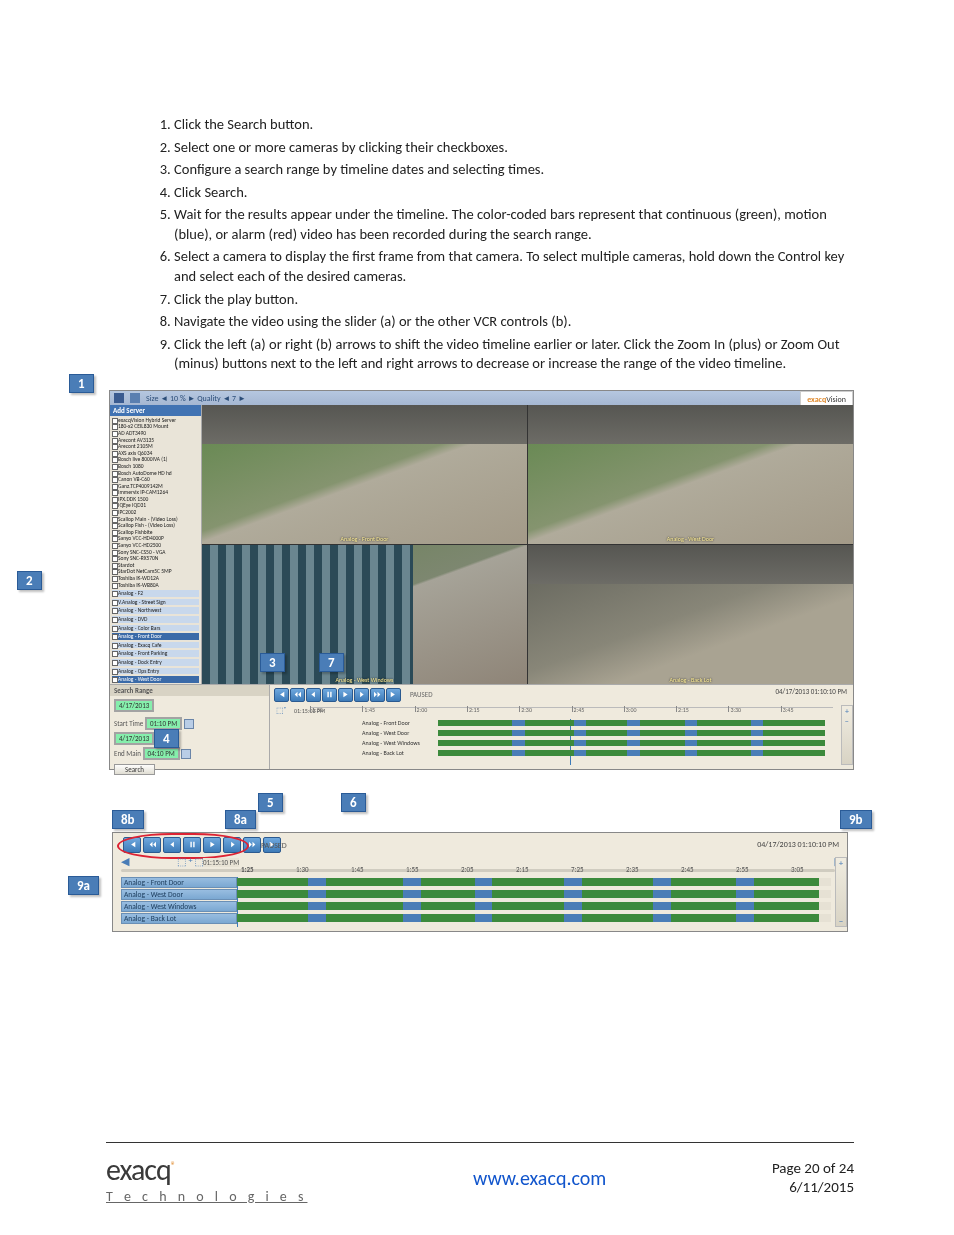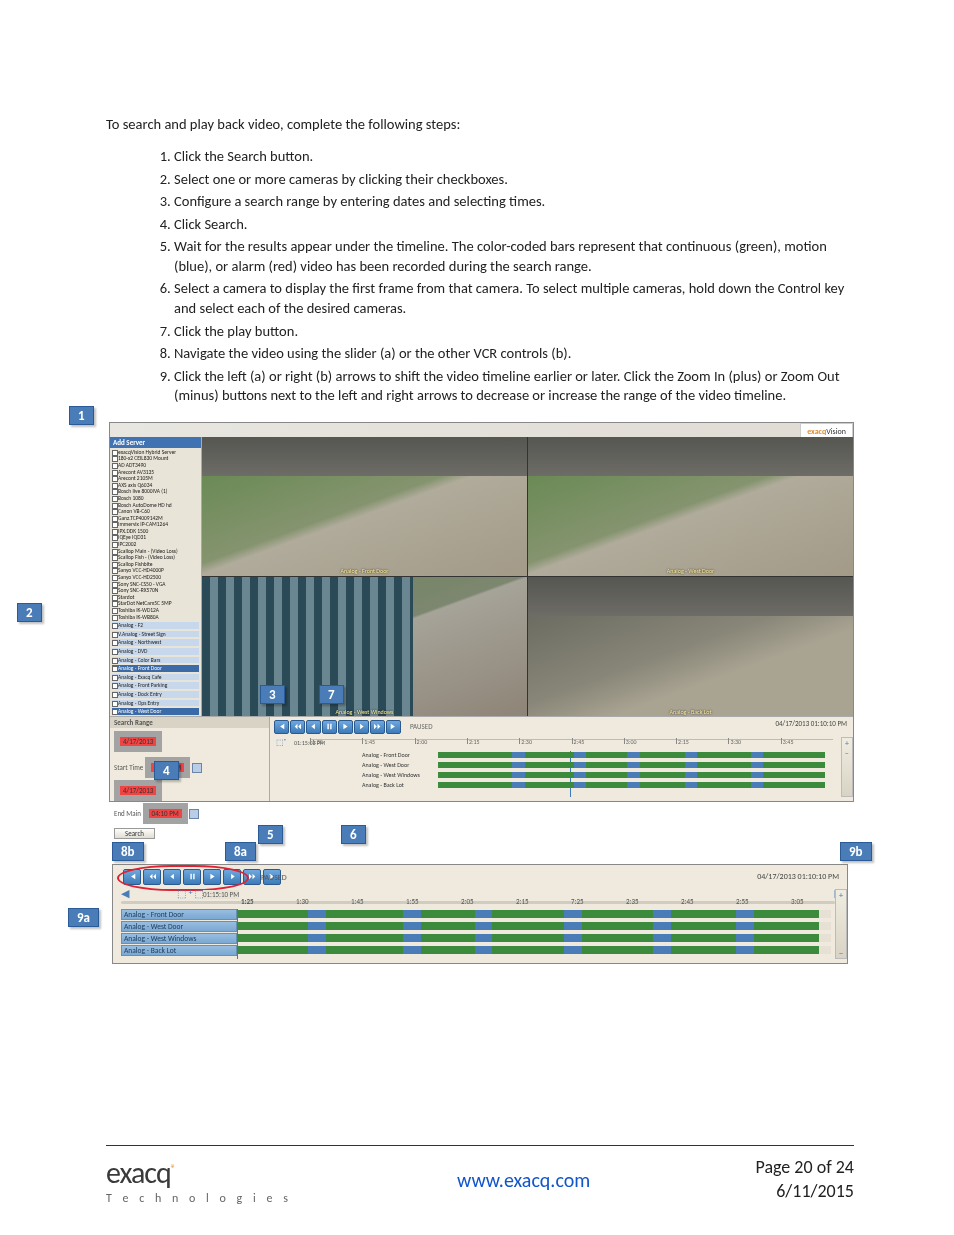--- a/index.html
+++ b/index.html
@@ -121,21 +121,21 @@
   .cam .label { position:absolute; bottom:1px; left:50%; transform:translateX(-50%); font-size:6px; color:#ffef9a; text-shadow:0 0 2px #000;}
   .ss1-bottom {
     position:absolute; left:0; right:0; bottom:0; height:84px; background:#efeadd;
     border-top:1px solid #aaa; font-size:7px; color:#333;
   }
   .ss1-srch {
     position:absolute; left:0; top:0; bottom:0; width:160px;
     border-right:1px solid #aaa; padding:3px 4px; box-sizing:border-box; font-size:7px;
   }
   .ss1-srch .lab { color:#555; }
-  .ss1-srch .field { display:inline-block; background:#ef4444; border:6px solid #a3a3a3; padding:0 3px; margin:1px 0;}
+  .ss1-srch .field { display:inline-block; background:#86efac; border:2px solid #a3a3a3; padding:0 3px; margin:1px 0;}
   .ss1-srch .calicon { display:inline-block; width:8px;height:8px;background:#b9cde6;border:1px solid #6a85a8; vertical-align:middle;}
   .ss1-srch .btn { display:inline-block; background:linear-gradient(#fdfdfb,#e0ddd3); border:1px solid #999; padding:0 10px; margin-top:3px;}
   .ss1-srch .footer {
     position:absolute; left:-92px; right:auto; bottom:0; width:252px; height:12px;
     background:linear-gradient(#f6c95a,#e7a32f); color:#7a4a00; font-size:7px; padding-left:4px; display:flex; align-items:center;
   }
   .ss1-playarea {
     position:absolute; left:160px; right:0; top:0; bottom:0;
   }
   .ss1-vcr {
@@ -205,60 +205,64 @@
     justify-content: space-between;
   }
   .footer .logo {
     display: flex; flex-direction: column; align-items: flex-start;
   }
   .footer .logo .name {
     font-size: 30px; font-weight: 300; color: #3a3a3a; letter-spacing: -1px;
   }
   .footer .logo .name .dot { color:#e08a2d; }
   .footer .logo .tag {
-    font-size: 12px; letter-spacing: 4px; color: #666; text-transform: none;
+    font-size: 14px; letter-spacing: 4px; color: #666; text-transform: none; text-decoration: underline;
   }
   .footer .link {
     font-size: 20px; color: #1155cc;
   }
   .footer .info {
-    font-size: 18px; text-align: right; line-height: 1.3;
+    font-size: 15px; text-align: right; line-height: 1.3;
   }
 </style>
 </head>
 <body>
 
 <div class="page">
 
 
-  <p class="intro">To search and play back video, complete the following steps:</p>
 
   <ol class="steps">
     <li>Click the Search button.</li>
     <li>Select one or more cameras by clicking their checkboxes.</li>
-    <li>Configure a search range by entering dates and selecting times.</li>
+    <li>Configure a search range by timeline dates and selecting times.</li>
     <li>Click Search.</li>
     <li>Wait for the results appear under the timeline. The color-coded bars represent that continuous (green), motion (blue), or alarm (red) video has been recorded during the search range.</li>
     <li>Select a camera to display the first frame from that camera. To select multiple cameras, hold down the Control key and select each of the desired cameras.</li>
     <li>Click the play button.</li>
     <li>Navigate the video using the slider (a) or the other VCR controls (b).</li>
     <li>Click the left (a) or right (b) arrows to shift the video timeline earlier or later. Click the Zoom In (plus) or Zoom Out (minus) buttons next to the left and right arrows to decrease or increase the range of the video timeline.</li>
   </ol>
 
   <div class="figure-wrap">
 
     <div class="callout" style="top:-16px; left:-37px;">1</div>
     <div class="callout" style="top:181px; left:-89px;">2</div>
     <div class="callout" style="top:263px; left:154px;">3</div>
     <div class="callout" style="top:263px; left:213px;">7</div>
     <div class="callout" style="top:339px; left:48px;">4</div>
     <div class="callout" style="top:403px; left:152px;">5</div>
     <div class="callout" style="top:403px; left:235px;">6</div>
 
     <div class="screenshot1">
+      <div class="ss1-topbar">
+        <span class="ss1-topicon"></span>
+        <span class="ss1-topicon" style="background:#5a7fb0"></span>
+        <span>Size ◄ 10 % ► Quality ◄ 7 ►</span>
+      </div>
       <div class="ss1-brand"><span class="orange">exacq</span>Vision</div>
 
       <div class="ss1-main">
         <div class="ss1-sidebar">
           <div class="hdr">Add Server</div>
           <div id="grpA">
               <div class="item">exacqVision Hybrid Server</div>
               <div class="item">180-x2 CEIL830 Mount</div>
               <div class="item">AD ADT3490</div>
               <div class="item">Arecont AV3135</div>

